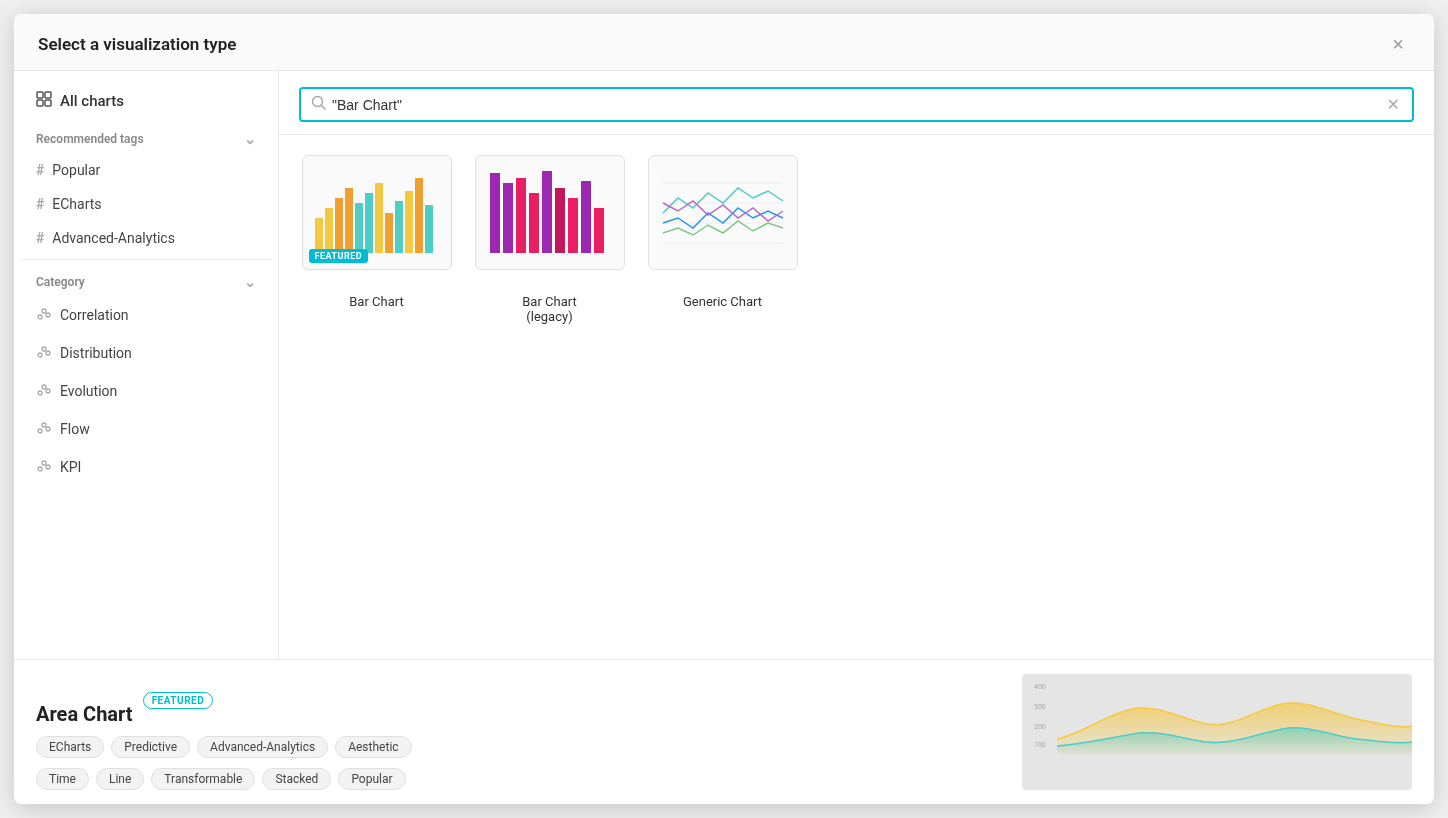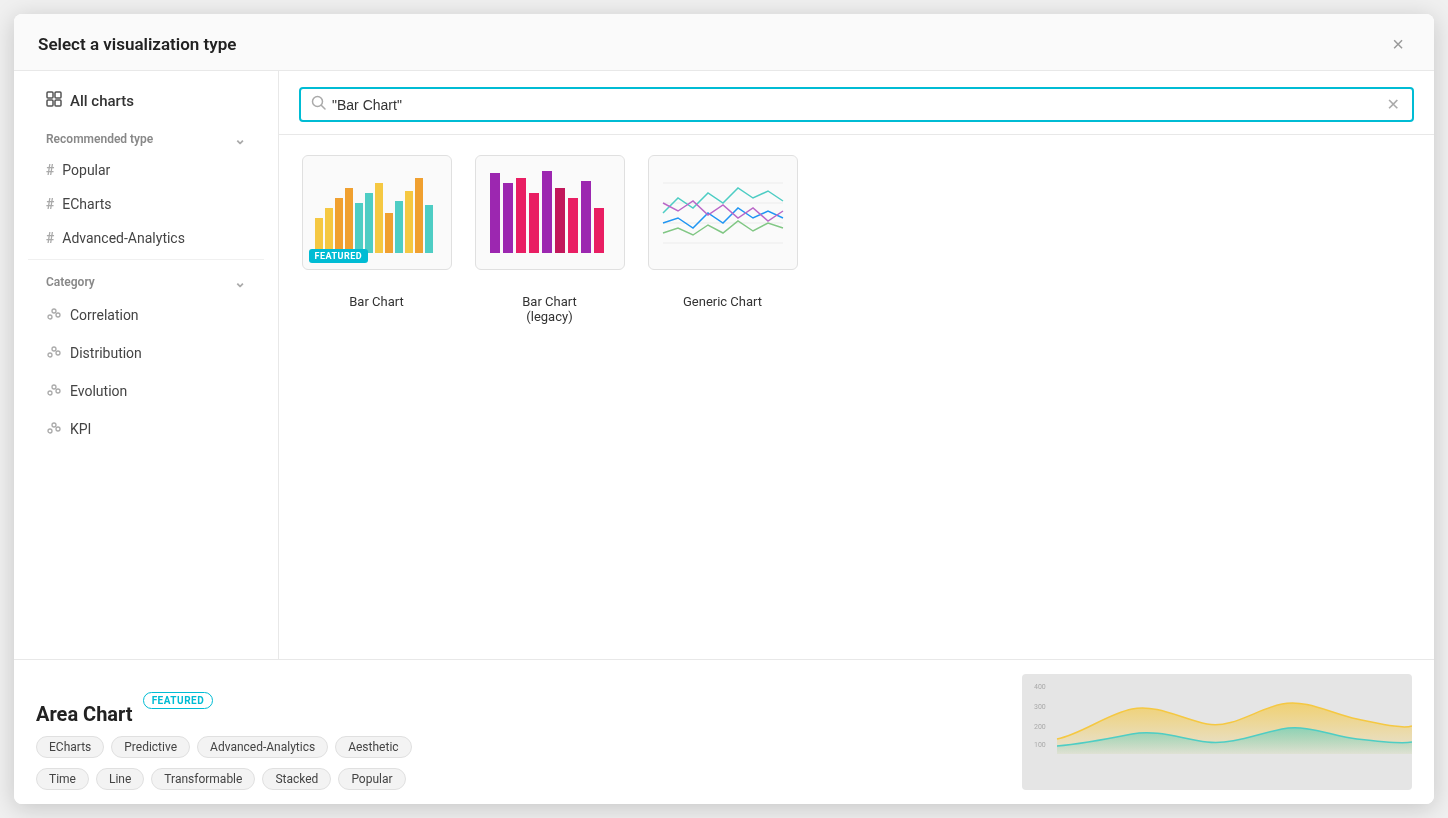--- a/index.html
+++ b/index.html
@@ -58,21 +58,21 @@
       flex: 1;
       overflow: hidden;
     }
     
     .sidebar {
       width: 265px;
       min-width: 265px;
       border-right: 1px solid #e8e8e8;
       background: #ffffff;
       overflow-y: auto;
-      padding: 10px 14px;
+      padding: 10px 4px;
     }
     .sidebar-all-charts {
       display: flex;
       align-items: center;
       gap: 8px;
       padding: 10px 18px;
       font-size: 15px;
       font-weight: 500;
       color: #333;
       cursor: pointer;
@@ -288,21 +288,21 @@
               <rect x="1" y="1" width="6" height="6" rx="1" stroke="#555" stroke-width="1.5"></rect>
               <rect x="9" y="1" width="6" height="6" rx="1" stroke="#555" stroke-width="1.5"></rect>
               <rect x="1" y="9" width="6" height="6" rx="1" stroke="#555" stroke-width="1.5"></rect>
               <rect x="9" y="9" width="6" height="6" rx="1" stroke="#555" stroke-width="1.5"></rect>
             </svg>
           </span>
           <span>All charts</span>
         </div>
 
         <div class="sidebar-section-header">
-          <span>Recommended type</span>
+          <span>Recommended tags</span>
           <span style="font-size:14px; color:#aaa;">⌄</span>
         </div>
 
         <div class="sidebar-item">
           <span class="icon" style="color:#aaa; font-weight:700; font-size:14px;">#</span>
           <span>Popular</span>
         </div>
         <div class="sidebar-item">
           <span class="icon" style="color:#aaa; font-weight:700; font-size:14px;">#</span>
           <span>ECharts</span>
@@ -341,20 +341,30 @@
         </div>
         <div class="sidebar-item">
           <span class="icon">
             <svg width="16" height="16" viewBox="0 0 16 16" fill="none">
               <circle cx="4" cy="12" r="2" stroke="#aaa" stroke-width="1.3"></circle>
               <circle cx="8" cy="6" r="2" stroke="#aaa" stroke-width="1.3"></circle>
               <circle cx="12" cy="10" r="2" stroke="#aaa" stroke-width="1.3"></circle>
             </svg>
           </span>
           <span>Evolution</span>
+        </div>
+        <div class="sidebar-item">
+          <span class="icon">
+            <svg width="16" height="16" viewBox="0 0 16 16" fill="none">
+              <circle cx="4" cy="12" r="2" stroke="#aaa" stroke-width="1.3"></circle>
+              <circle cx="8" cy="6" r="2" stroke="#aaa" stroke-width="1.3"></circle>
+              <circle cx="12" cy="10" r="2" stroke="#aaa" stroke-width="1.3"></circle>
+            </svg>
+          </span>
+          <span>Flow</span>
         </div>
         <div class="sidebar-item">
           <span class="icon">
             <svg width="16" height="16" viewBox="0 0 16 16" fill="none">
               <circle cx="4" cy="12" r="2" stroke="#aaa" stroke-width="1.3"></circle>
               <circle cx="8" cy="6" r="2" stroke="#aaa" stroke-width="1.3"></circle>
               <circle cx="12" cy="10" r="2" stroke="#aaa" stroke-width="1.3"></circle>
             </svg>
           </span>
           <span>KPI</span>

